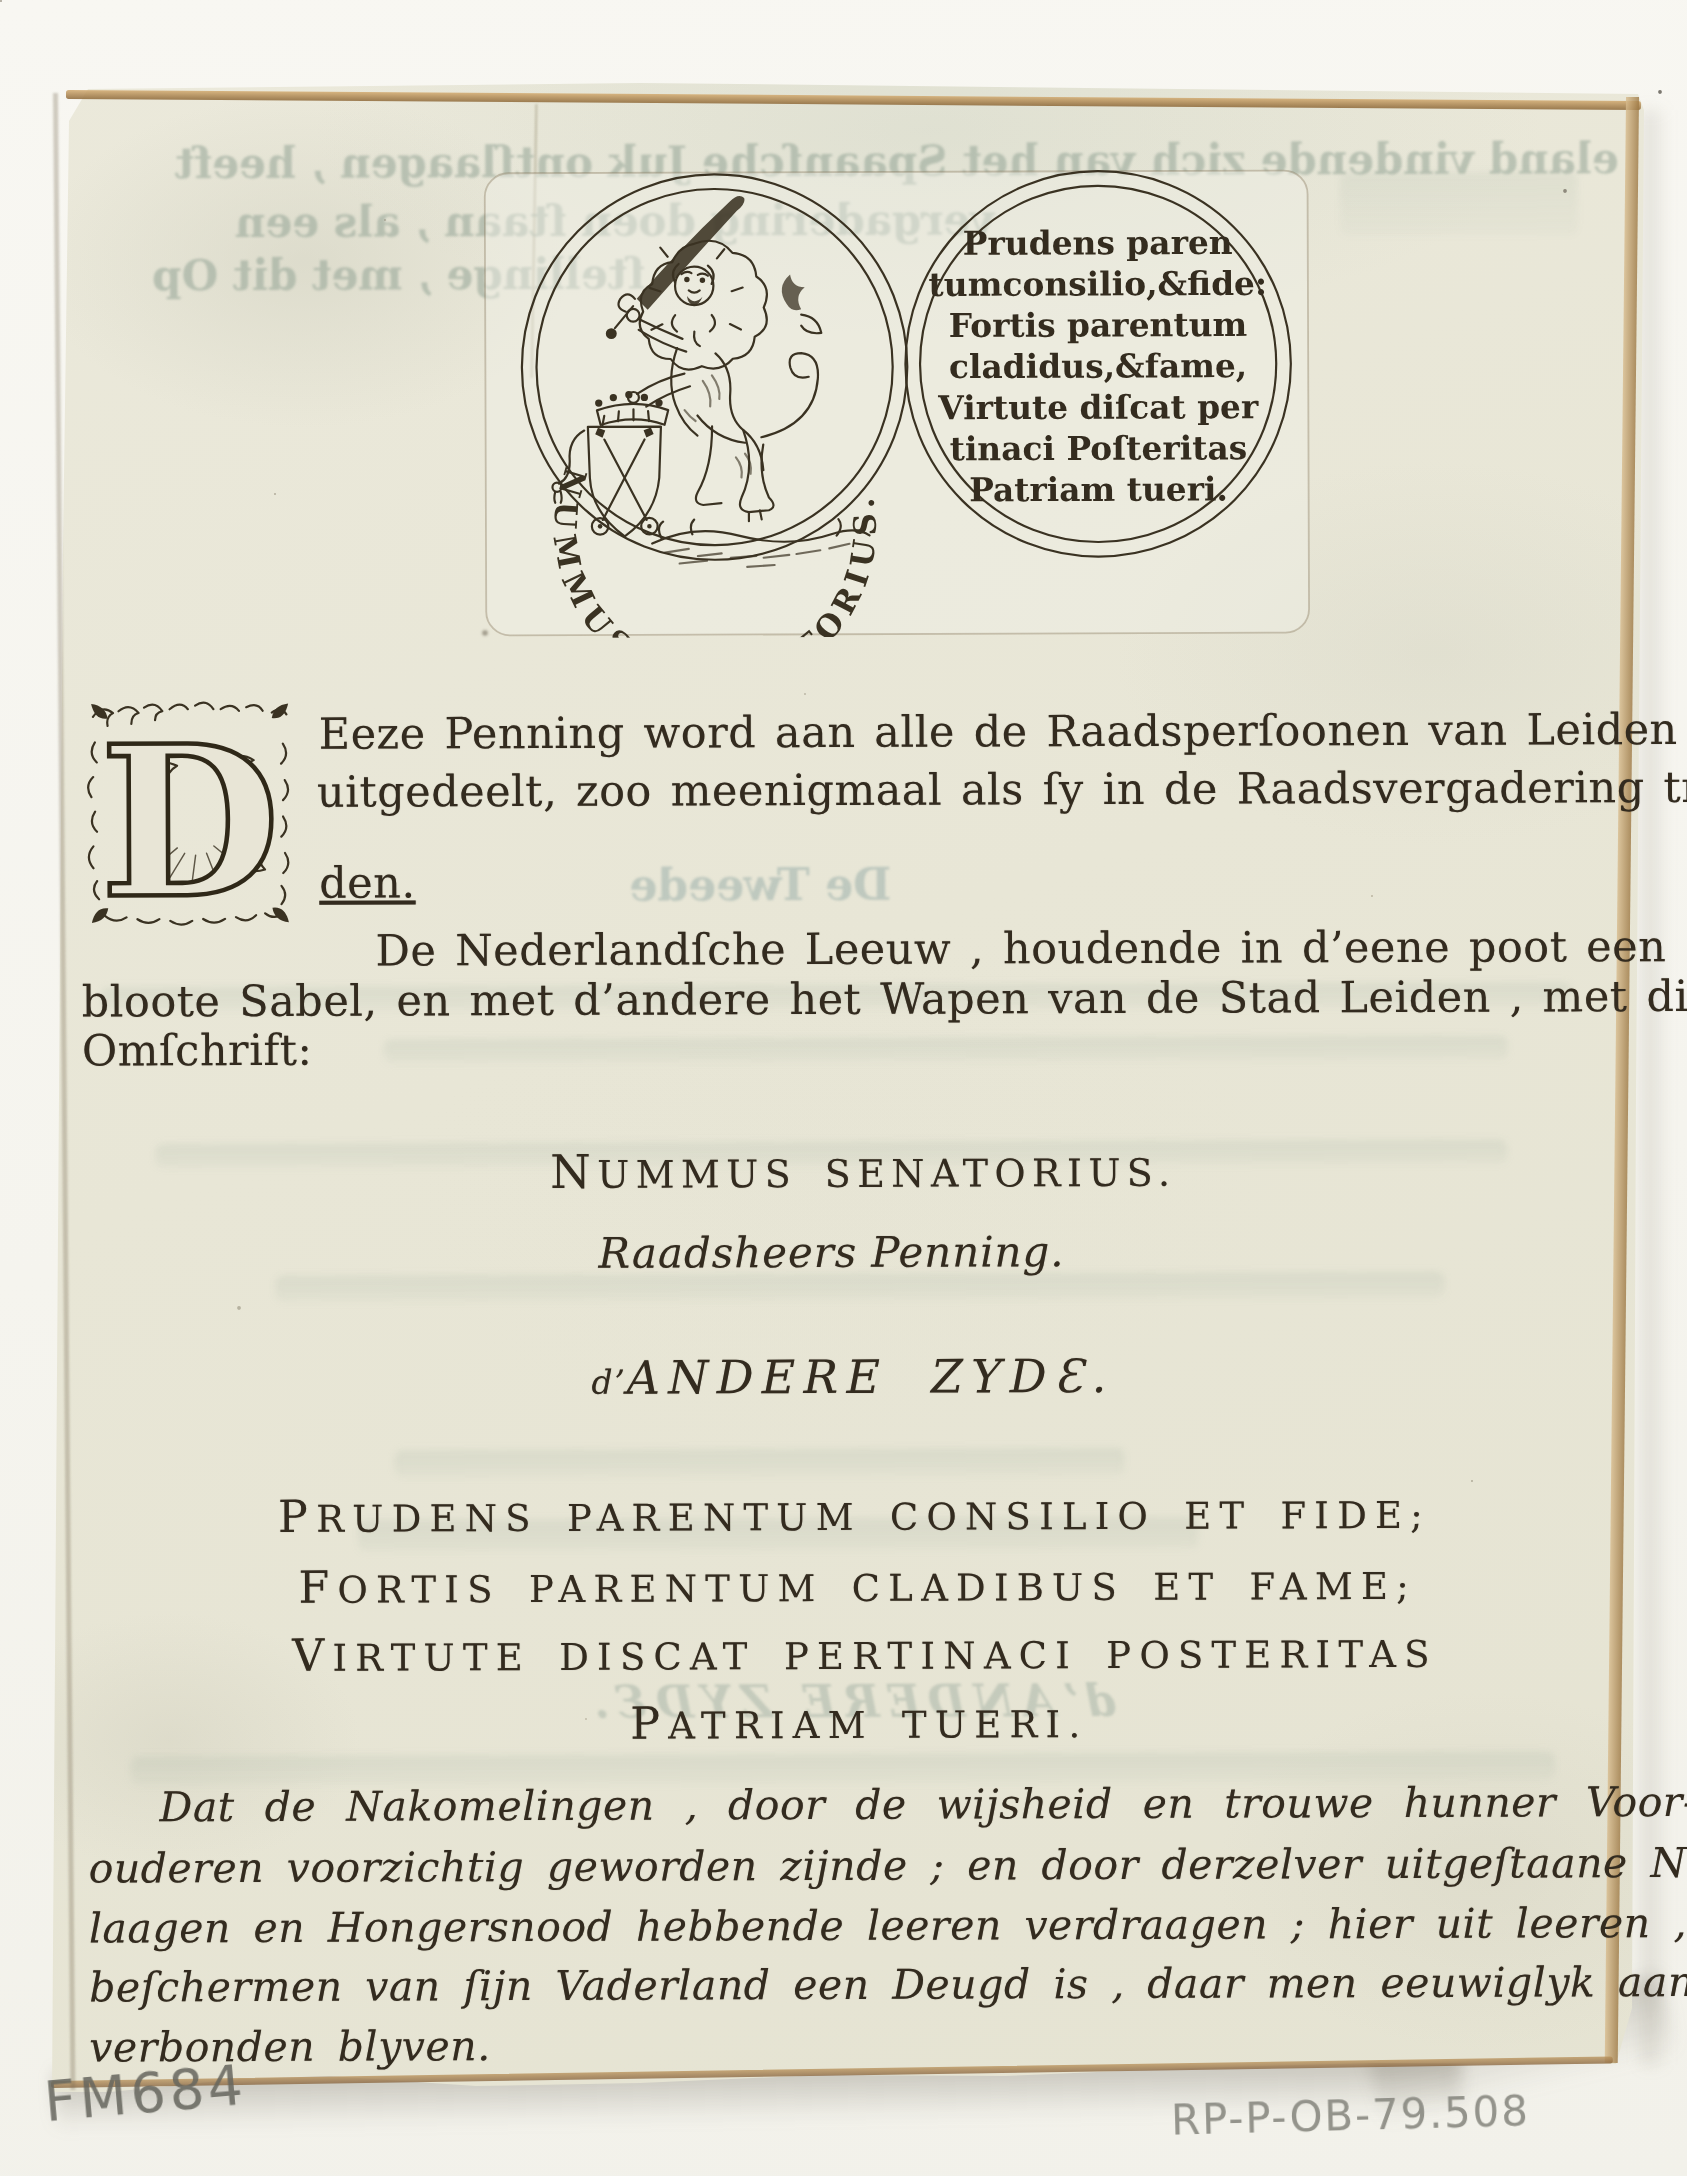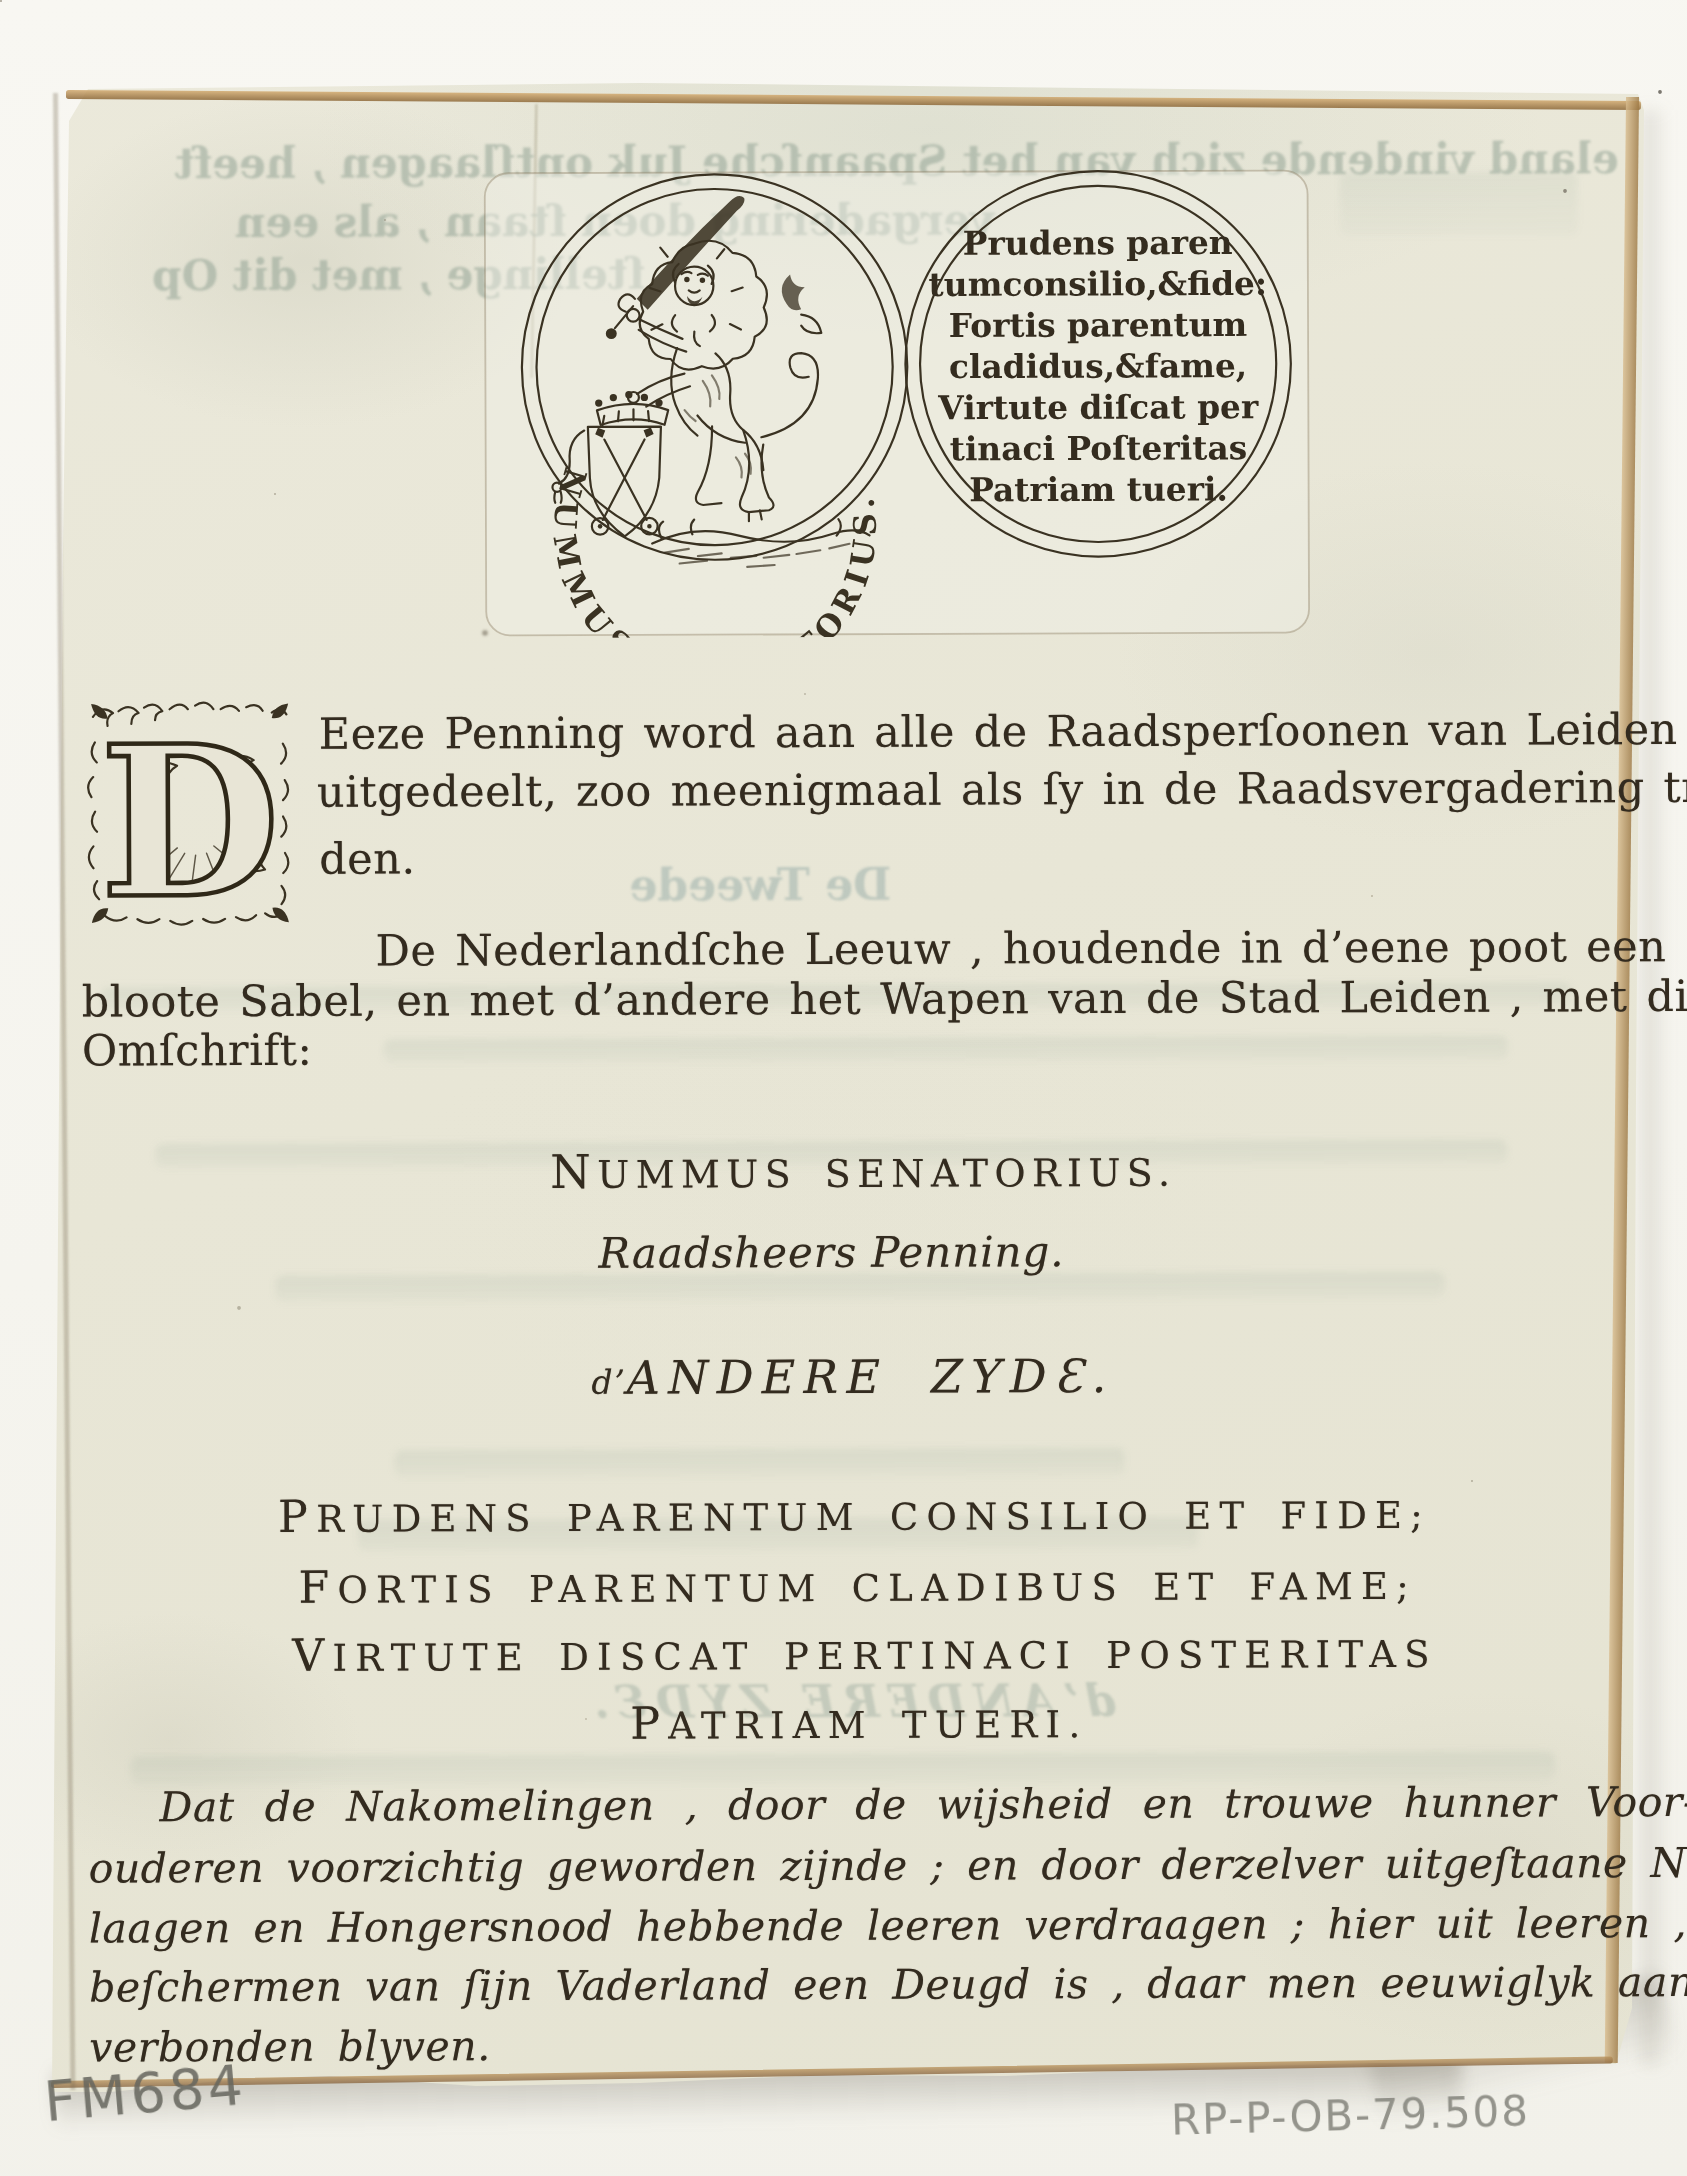--- a/index.html
+++ b/index.html
@@ -67,21 +67,21 @@
   .b7{left:128px;top:1754px;width:1425px;height:29px;}
   .b8{left:1343px;top:174px;width:238px;height:64px;opacity:.7;}
   
   .plate-svg{position:absolute;left:475px;top:132px;}
   
   .pl{position:absolute;white-space:nowrap;color:#332b1f;line-height:1;
       text-shadow:0 0 0.9px rgba(51,43,31,.45);}
   .body-line{font-size:43px;word-spacing:4.6px;letter-spacing:0.5px;}
   .p1l1{left:320px;top:711px;}
   .p1l2{left:318px;top:769px;}
-  .p1l3{left:320px;top:836px;}
+  .p1l3{left:320px;top:860px;text-decoration:underline;}
   .p2l1{left:376px;top:928px;}
   .p2l2{left:82px;top:978px;}
   .p2l3{left:82px;top:1027px;}
   .centered{transform:translateX(-50%);}
   .h-nummus{left:863px;top:1148px;font-size:38px;letter-spacing:6.4px;word-spacing:9.1px;}
   .h-nummus::first-letter{font-size:1.22em;}
   .h-raads{left:831px;top:1232px;font-size:42px;font-style:italic;letter-spacing:0.9px;}
   .h-andere{left:852px;top:1354px;font-size:46px;font-style:italic;letter-spacing:8.2px;
             word-spacing:20px;}
   .h-andere::first-letter{font-size:.72em;letter-spacing:1.8px;}

